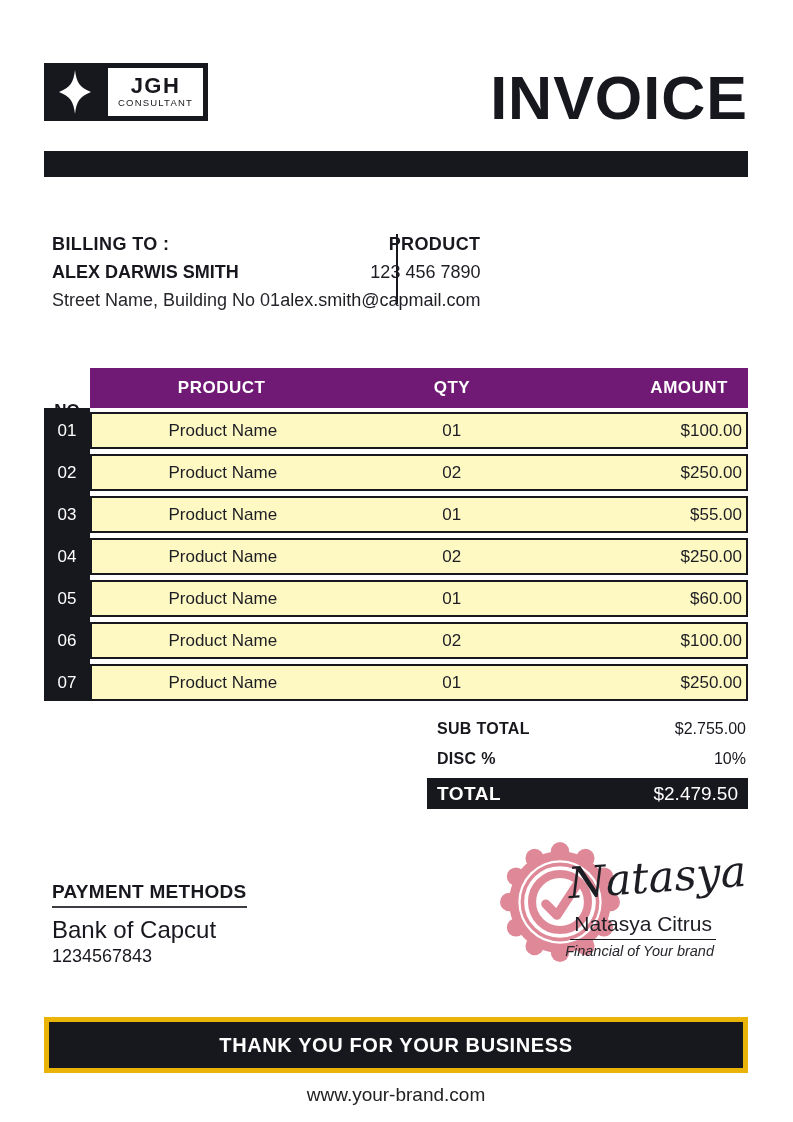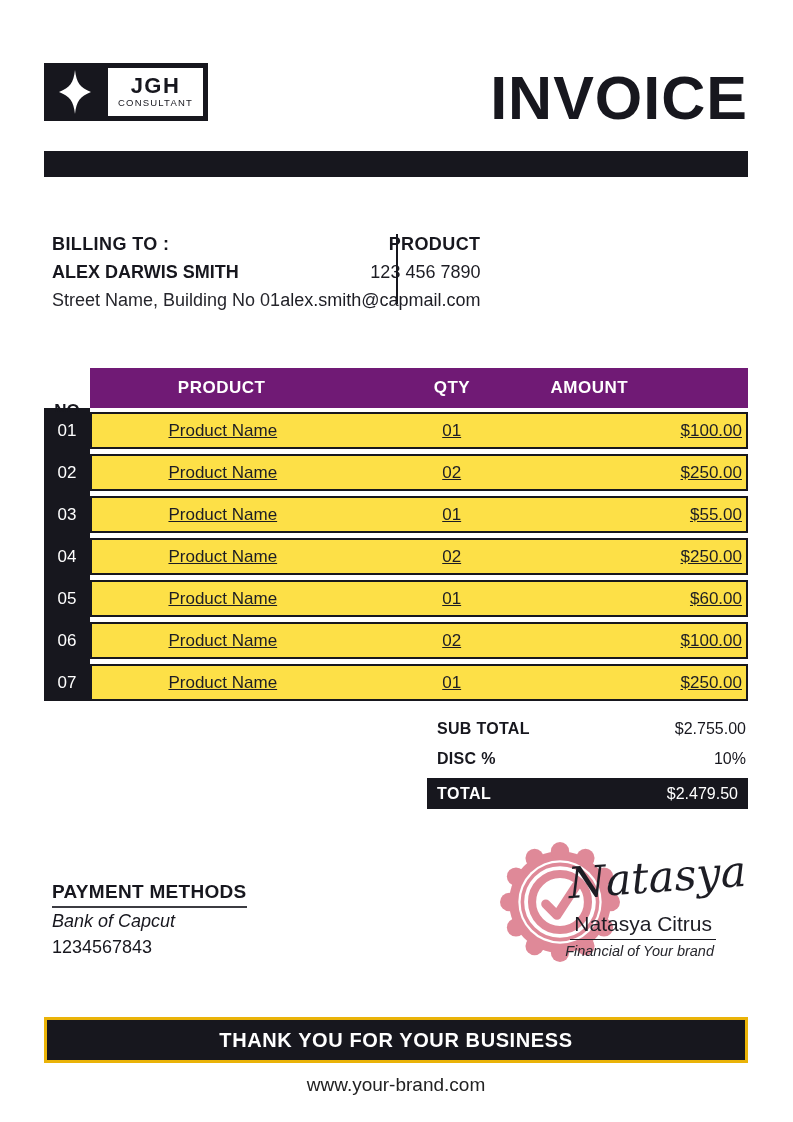--- a/index.html
+++ b/index.html
@@ -47,72 +47,72 @@
     width:46px; background:#fff; border:3px solid #17171e; color:#17171e;
     font-weight:bold; font-size:17px; display:flex; align-items:center; justify-content:center;margin-top:40px;
   }
   .head-bar {
     flex:1; background:#701a75; color:#fff; display:grid;
     grid-template-columns:40% 30% 30%; align-items:center;
     font-weight:bold; font-size:17px; letter-spacing:.5px;
   }
   .head-bar .c1 { text-align:center; }
   .head-bar .c2 { text-align:center; }
-  .head-bar .c3 { text-align:left; padding-right:20px; }
+  .head-bar .c3 { text-align:right; padding-right:20px; }
   .tbody { position:relative; margin-top:4px; }
   .no-strip { position:absolute; left:0; top:0; bottom:0; width:46px; background:#17171e; }
   .row { display:flex; height:37px; position:relative; }
   .row + .row { margin-top:5px; }
   .no-cell {
     width:46px; color:#fff; font-size:17px; display:flex;
     align-items:center; justify-content:center;
   }
   .row-box {
-    flex:1; background:#fde047; border:2px solid #17171e; display:grid;
-    grid-template-columns:40% 30% 30%; align-items:center; font-size:17px; color:#1d1d24;text-decoration:underline;
+    flex:1; background:#fef9c3; border:2px solid #17171e; display:grid;
+    grid-template-columns:40% 30% 30%; align-items:center; font-size:17px; color:#1d1d24;
   }
   .row-box .c1 { text-align:center; }
   .row-box .c2 { text-align:center; }
   .row-box .c3 { text-align:right; padding-right:4px; }
 
   
   .totals { width:321px; margin-left:auto; margin-top:13px; }
   .t-row { display:flex; justify-content:space-between; padding:3px 2px; font-size:16px; line-height:24px; }
   .t-row .lbl { font-weight:bold; letter-spacing:.3px; padding-left:8px; }
   .t-total {
     margin-top:4px; background:#17171e; color:#fff; display:flex;
-    justify-content:space-between; align-items:center; padding:4px 10px; height:31px; font-size:16px;
+    justify-content:space-between; align-items:center; padding:4px 10px; height:31px; font-size:19px;
   }
   .t-total .lbl { font-weight:bold; letter-spacing:.5px; }
 
   
   .bottom { display:flex; justify-content:space-between; margin-top:27px; height:150px; }
   .payment { padding:45px 0 0 8px; }
   .payment .h {
     font-size:19px; font-weight:bold; letter-spacing:.3px;
     padding-bottom:3px; border-bottom:2px solid #3c3c42; width:max-content;
   }
-  .payment .bank { font-style:italic; font-size:18px; line-height:26px; }
+  .payment .bank { font-size:24px; margin-top:9px; line-height:26px; }
   .payment .acct { font-size:18px; line-height:26px; }
   .signature { position:relative; width:302px; height:150px; }
   .stamp { position:absolute; left:53px; top:5px; width:122px; height:122px; opacity:.93; }
   .sig-script {
     position:absolute; right:2px; top:16px;
     font-family:"DejaVu Serif", serif; font-style:italic;
     font-size:43px; color:#1d1d24; transform:rotate(-4deg); white-space:nowrap;
   }
   .sig-name {
     position:absolute; right:32px; top:76px; font-size:21px; color:#1d1d24;
     padding:0 4px 3px 4px; border-bottom:1.5px solid #17171e; white-space:nowrap;margin-left:40px;
   }
   .sig-title { position:absolute; right:34px; top:107px; font-size:14.5px; font-style:italic; color:#26262c; }
 
   
   .footer-bar {
-    margin-top:31px; height:46px; background:#17171e; border:3px solid #eab308;
+    margin-top:31px; height:56px; background:#17171e; border:5px solid #eab308;
     display:flex; align-items:center; justify-content:center;
   }
   .footer-bar span { color:#fff; font-weight:bold; font-size:20px; letter-spacing:.6px; }
   .site { text-align:center; margin-top:11px; font-size:19px; color:#222; }
 </style>
 </head>
 <body>
 
 <div class="page">
   <div class="content">

